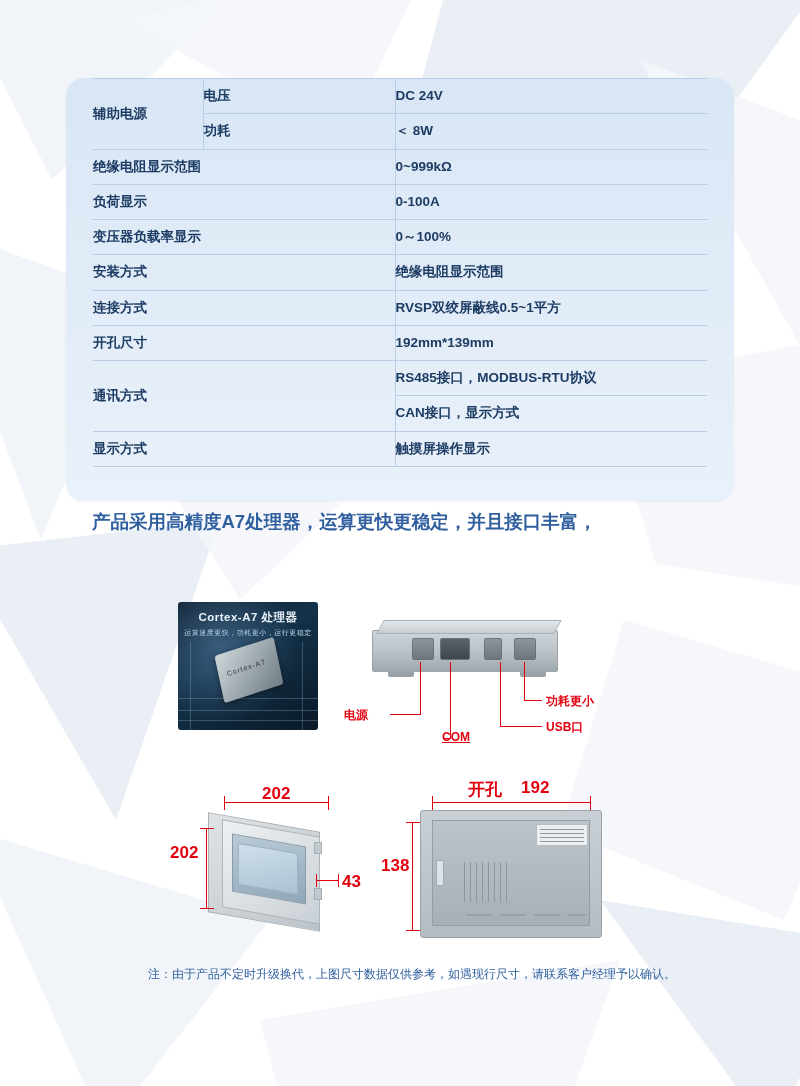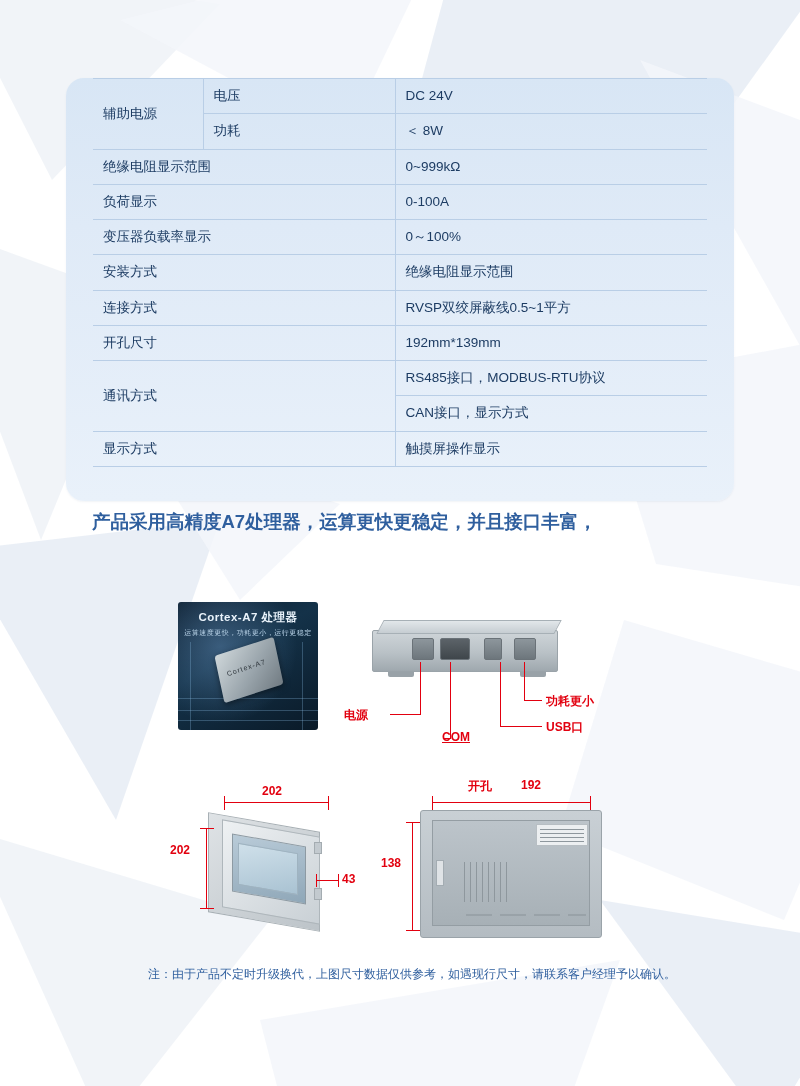--- a/index.html
+++ b/index.html
@@ -48,23 +48,24 @@
   }
   table.spec {
     width: 614px;
     margin: 0 auto;
     border-collapse: collapse;
     font-size: 13.5px;
     color: #1d3c63;
   }
   table.spec td {
     border-bottom: 1px solid #b9cee6;
-    padding: 7px 8px 7px 10px;
+    padding: 7px 8px 7px 0;
     line-height: 1.5;
     vertical-align: middle;
+    font-weight: bold;
   }
   table.spec tr:first-child td { border-top: 1px solid #b9cee6; }
   td.c1 { width: 110px; }
   td.c2 { width: 192px; }
   td.c3 { }
   .sep-v { border-right: 1px solid #b9cee6 !important; }
 
   
   .lead {
     position: absolute;
@@ -184,21 +185,21 @@
     color: #e2000f;
     font-size: 12px;
     font-weight: bold;
     white-space: nowrap;
   }
 
   
   .dim-label {
     position: absolute;
     color: #e2000f;
-    font-size: 12px;
+    font-size: 17px;
     font-weight: bold;
     white-space: nowrap;
   }
   .dim-line { position: absolute; background: #e2000f; }
 
   .iso-device {
     position: absolute;
     left: 208px; top: 818px;
     width: 128px; height: 108px;
   }

